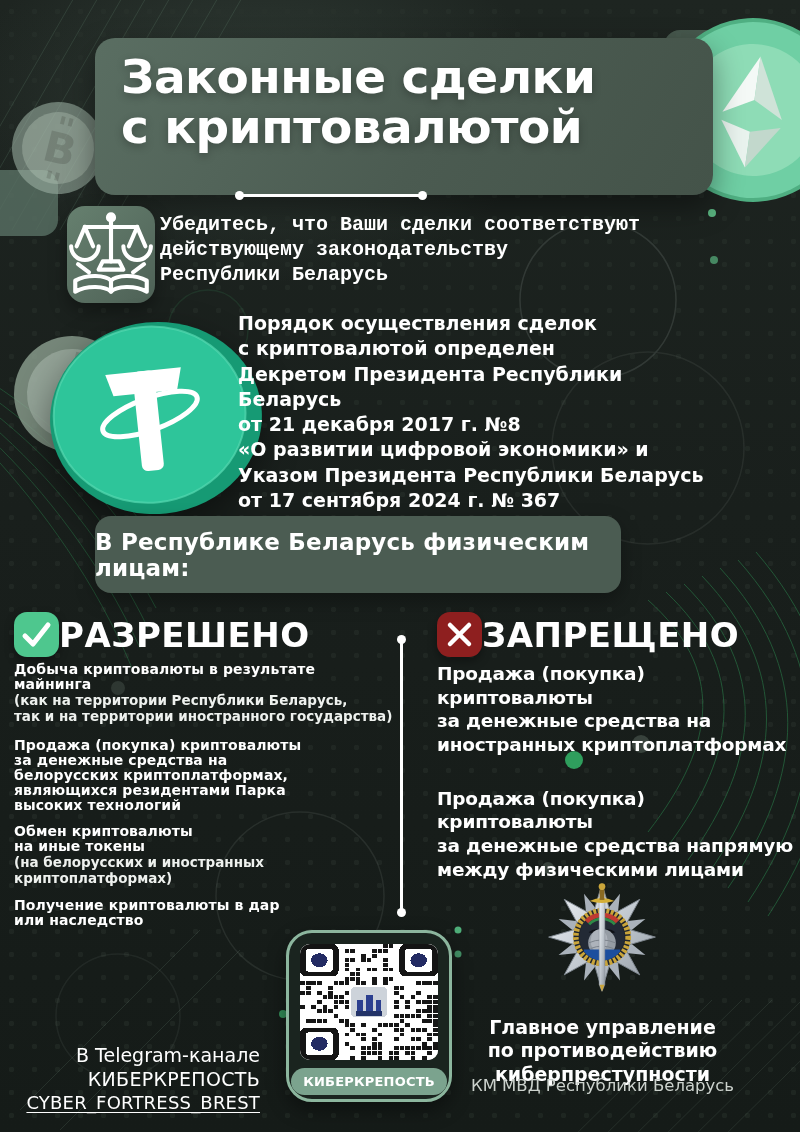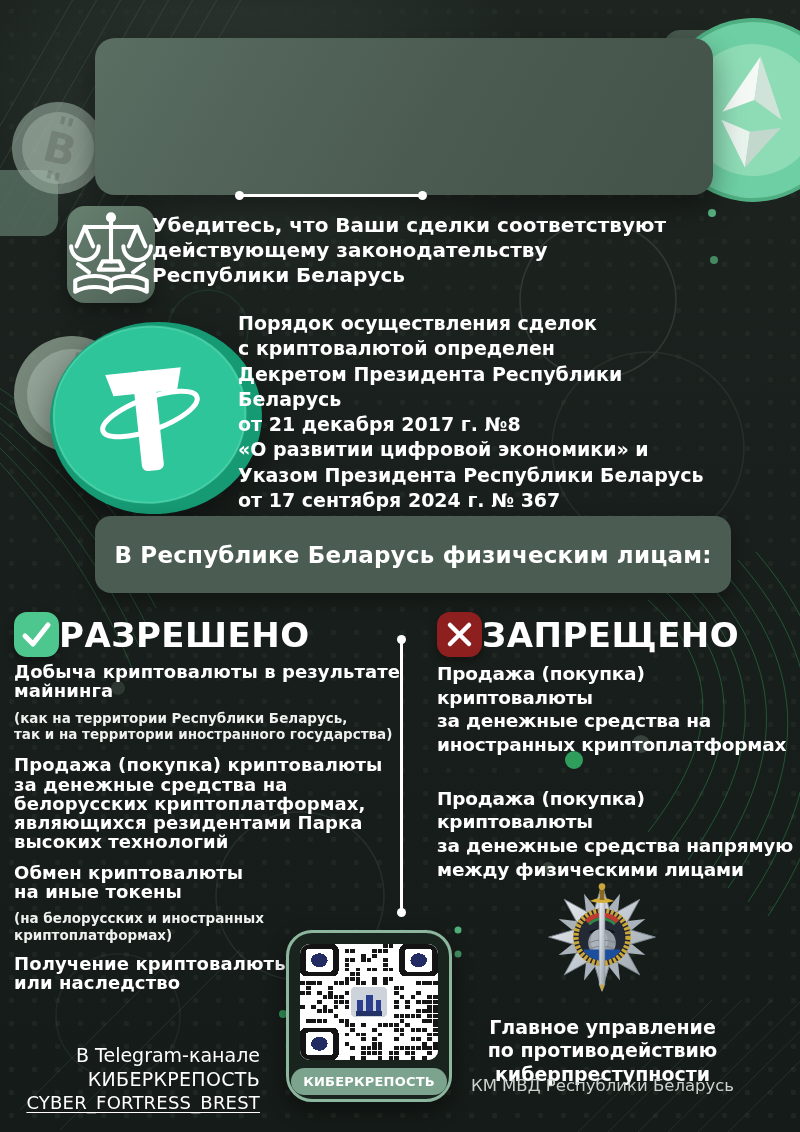--- a/index.html
+++ b/index.html
@@ -22,42 +22,42 @@
     box-shadow:0 12px 30px rgba(0,0,0,.4);}
   .title-text{left:121px;top:52px;width:575px;font-size:47px;font-weight:800;
     line-height:1.07;letter-spacing:-.5px;text-shadow:0 3px 8px rgba(0,0,0,.25);}
   .hr-line{left:240px;top:194px;width:182px;height:3px;background:#fff;border-radius:2px;}
   .hr-line::before,.hr-line::after{content:"";position:absolute;top:-3px;width:9px;height:9px;
     border-radius:50%;background:#fff;}
   .hr-line::before{left:-5px}.hr-line::after{right:-5px}
   
   .icon-card{left:67px;top:206px;width:88px;height:97px;border-radius:18px;
     background:linear-gradient(135deg,#66806f,#4e6156);box-shadow:0 8px 18px rgba(0,0,0,.35);}
-  .notice-text{left:152px;top:213px;width:560px;font-size:20px;font-weight:700;line-height:1.24;}
+  .notice-text{left:160px;top:213px;width:560px;font-size:20px;font-weight:700;line-height:1.24;font-family:Liberation Mono, monospace;}
   
   .decree-text{left:238px;top:311px;width:480px;font-size:19px;font-weight:600;line-height:1.33;}
   
-  .banner{left:95px;top:516px;width:636px;height:77px;border-radius:16px;background:#4b5c52;
+  .banner{left:95px;top:516px;width:526px;height:77px;border-radius:16px;background:#4b5c52;
     display:flex;align-items:center;justify-content:center;box-shadow:0 8px 20px rgba(0,0,0,.3);}
   .banner-text{font-size:23px;font-weight:700;letter-spacing:.2px;}
   
   .col-head{display:flex;align-items:center;gap:0;}
   .col-head-allowed{left:14px;top:612px;}
   .col-head-prohibited{left:437px;top:612px;}
   .badge{width:45px;height:45px;border-radius:13px;flex:0 0 auto;display:flex;
     align-items:center;justify-content:center;}
   .badge-ok{background:#4ec78e;box-shadow:0 4px 10px rgba(0,0,0,.35);}
   .badge-no{background:#8e1f1f;box-shadow:0 4px 10px rgba(0,0,0,.35);}
   .col-label{font-size:34px;font-weight:800;letter-spacing:.5px;}
   .col-items{display:flex;flex-direction:column;}
   .col-items-allowed{left:14px;top:662px;width:388px;}
   .col-items-prohibited{left:437px;top:662px;width:356px;gap:30px;}
-  .item-title{font-size:18px;font-weight:700;line-height:1.07;letter-spacing:.1px;}
+  .item-title{font-size:14px;font-weight:700;line-height:1.07;letter-spacing:.1px;}
   .col-items-prohibited .item-title{font-size:18.5px;line-height:1.28;letter-spacing:-.2px;}
-  .item-note{font-size:13.5px;font-weight:700;line-height:1.22;color:#eef1ee;margin-top:9px;}
+  .item-note{font-size:13.5px;font-weight:700;line-height:1.22;color:#eef1ee;margin-top:0;}
   .gap12{margin-top:13px}.gap10{margin-top:11px}
   .v-divider{left:400px;top:640px;width:3px;height:272px;background:#fff;border-radius:2px;}
   .v-divider::before,.v-divider::after{content:"";position:absolute;left:-3px;width:9px;height:9px;
     border-radius:50%;background:#fff;}
   .v-divider::before{top:-5px}.v-divider::after{bottom:-5px}
   
   .more-pill{left:47px;top:983px;padding:8px 21px;border-radius:20px;background:#6e9480;
     font-size:15px;font-weight:700;letter-spacing:.4px;color:#fff;box-shadow:0 5px 12px rgba(0,0,0,.3);}
   .tg-block{left:18px;top:1028px;width:242px;text-align:right;font-weight:400;line-height:1.26;margin-top:16px;}
   .tg-l1{font-size:19px;}
@@ -176,20 +176,22 @@
       <circle r="36" fill="#aebfb2" opacity="0.8"></circle>
       <text x="-14" y="15" font-size="42" font-weight="bold" fill="#8d9c90" font-family="DejaVu Sans,sans-serif">B</text>
       <rect x="-4" y="-32" width="4" height="8" fill="#8d9c90"></rect>
         <rect x="4" y="-32" width="4" height="8" fill="#8d9c90"></rect>
       <rect x="-4" y="24" width="4" height="8" fill="#8d9c90"></rect>
         <rect x="4" y="24" width="4" height="8" fill="#8d9c90"></rect>
     </g>
   </svg>
 
   <div class="abs title-card"></div>
+  <div class="abs title-text prel">Законные сделки
+с криптовалютой</div>
   <div class="abs hr-line"></div>
 
   <div class="abs icon-card">
     <svg viewBox="0 0 64 70" width="88" height="97">
       <g stroke="#fff" stroke-width="3" fill="none" stroke-linecap="round" stroke-linejoin="round" transform="translate(0,2)">
         <line x1="32" y1="8" x2="32" y2="38"></line>
         <line x1="13" y1="13" x2="51" y2="13"></line>
         <circle cx="32" cy="6" r="2.2" fill="#fff"></circle>
         <line x1="13" y1="13" x2="7" y2="27"></line>
           <line x1="13" y1="13" x2="19" y2="27"></line>

